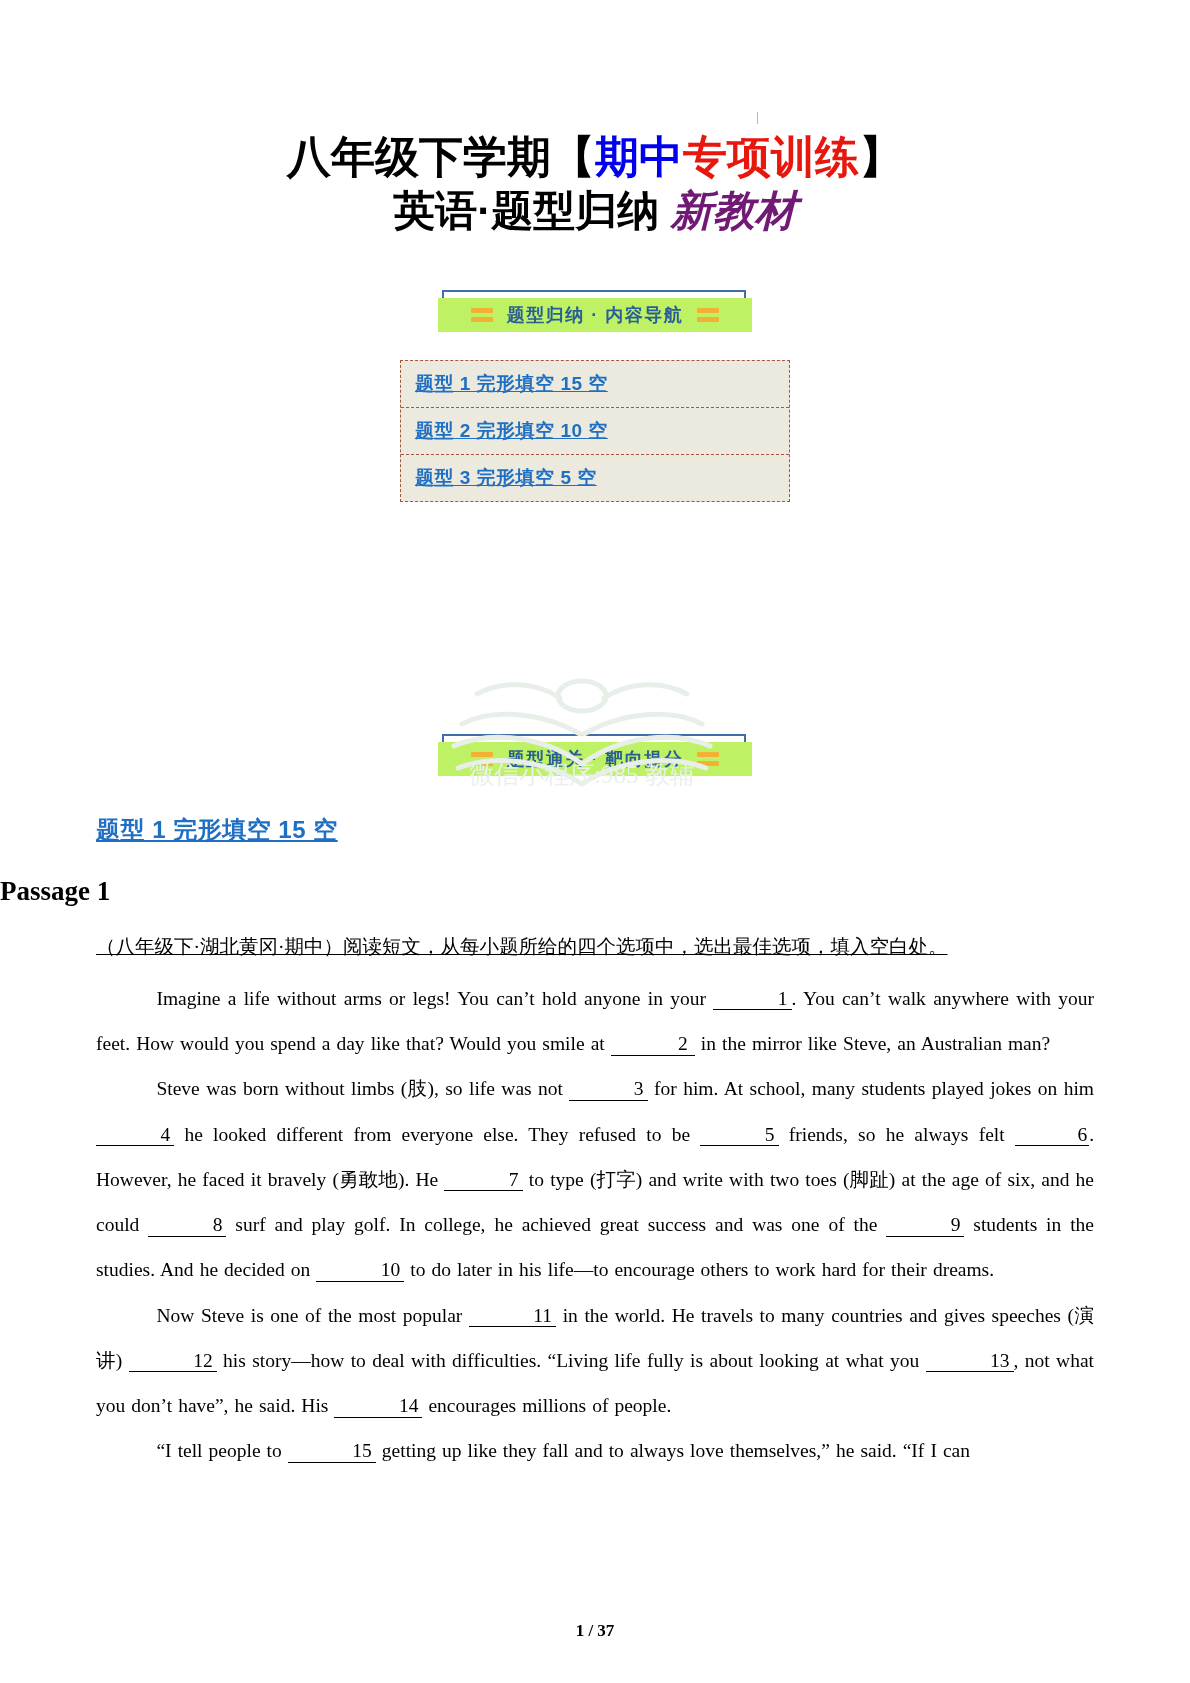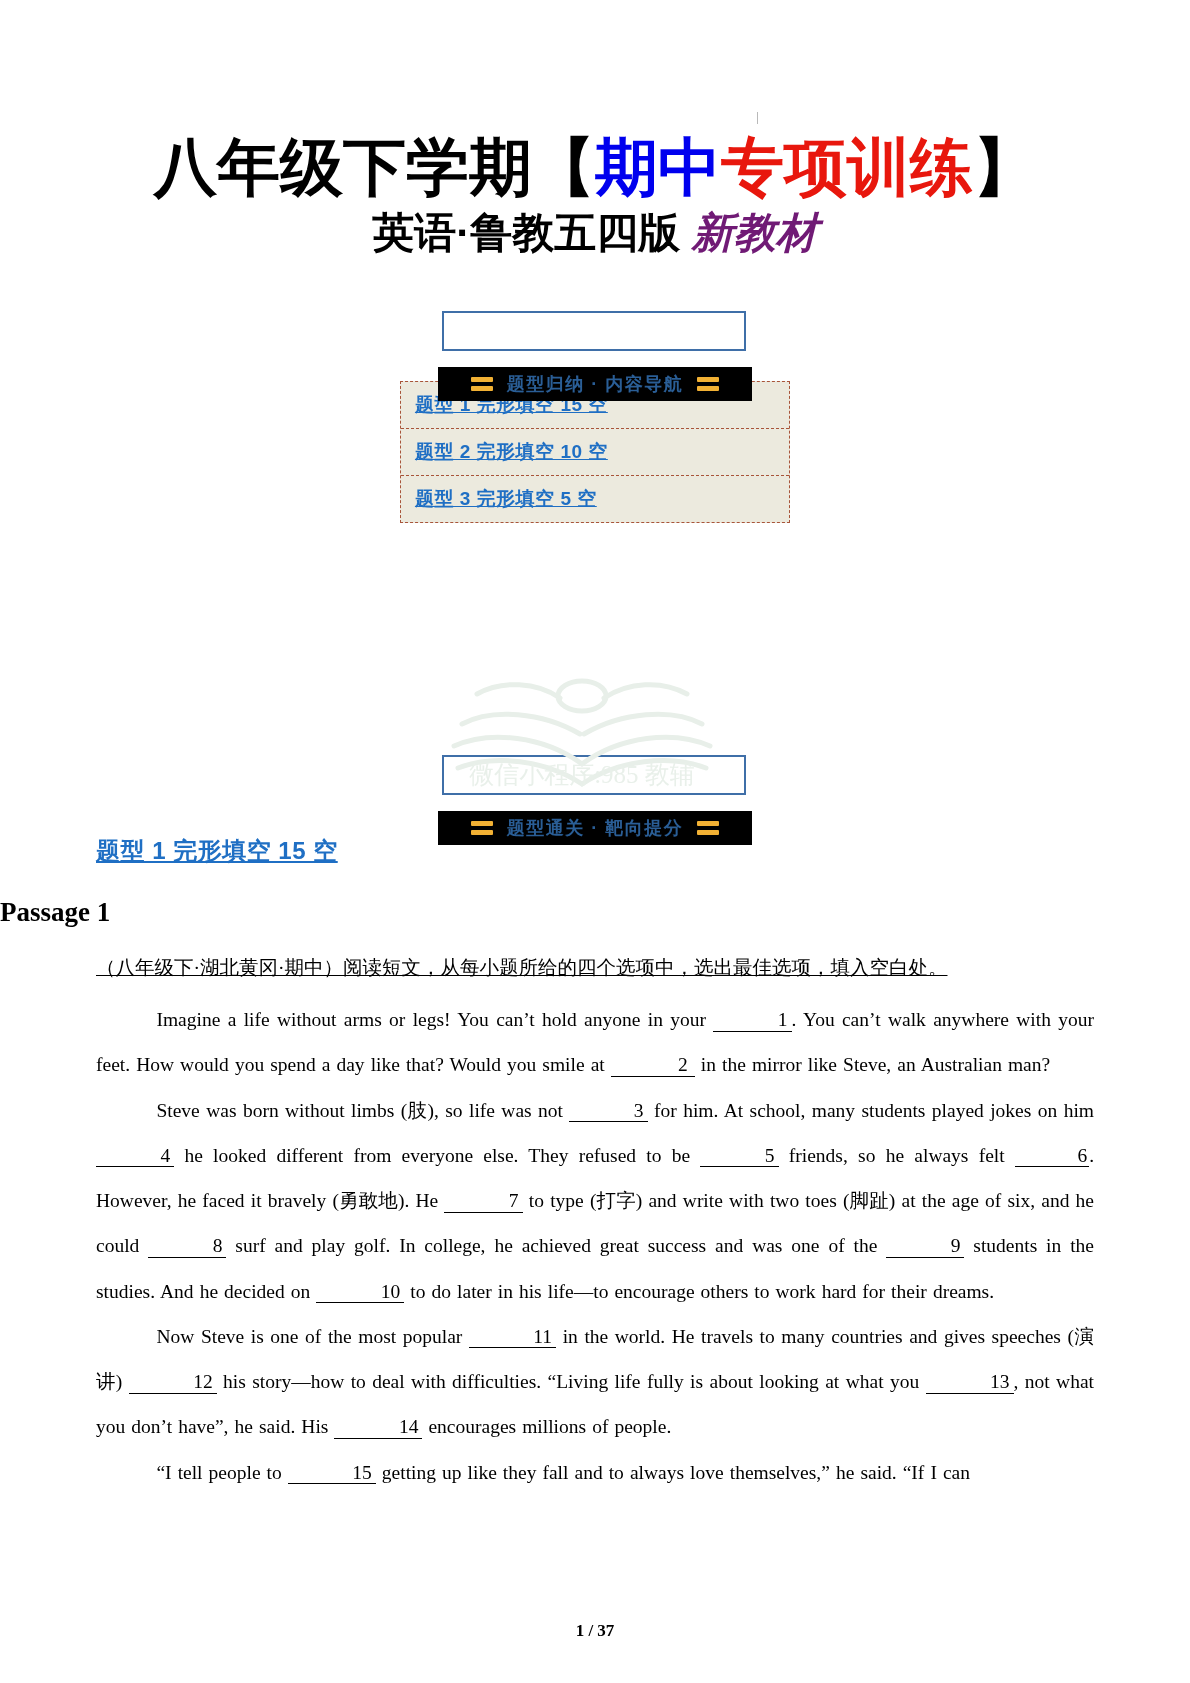--- a/index.html
+++ b/index.html
@@ -10,21 +10,21 @@
     position:relative;
     overflow:hidden;
   }
   .page{position:relative;width:1190px;height:1683px;}
 
   
   .title-block{padding-top:132px;text-align:center;}
   .title-line1{
     font-family:"Liberation Sans",sans-serif;
     font-weight:bold;
-    font-size:63px;
+    font-size:44px;
     letter-spacing:0px;
     line-height:1.12;
     color:#000000;
     white-space:nowrap;
   }
   .title-line1 .blue{color:#0000ee;}
   .title-line1 .red{color:#e8170d;}
   .title-line2{
     font-family:"Liberation Sans",sans-serif;
     font-weight:bold;
@@ -58,24 +58,23 @@
     position:absolute;
     left:0;top:0;
     width:304px;height:40px;
     border:2px solid #3f6fa8;
     box-sizing:border-box;
   }
   .banner-inner{
     position:absolute;
     left:-4px;top:8px;
     width:314px;height:34px;
-    background:#000000;
+    background:#bef264;
     display:flex;align-items:center;justify-content:center;
     gap:14px;
-    margin-top:48px;
   }
   .eq-icon{
     display:inline-block;
     width:22px;height:16px;
     position:relative;
     flex:0 0 auto;
   }
   .eq-icon::before,.eq-icon::after{
     content:"";position:absolute;left:0;width:22px;height:5px;
     background:#f2b134;border-radius:1px;
@@ -209,21 +208,21 @@
 </head>
 <body>
 
 <div class="page">
 
   <div class="tick-mark"></div>
 
   <div class="title-block">
     <div class="title-line1"><span>八年级下学期【</span><span class="blue">期中</span><span class="red">专项训练</span><span>】</span></div>
 
-    <div class="title-line2"><span>英语·鲁教五四版</span> <span class="orange">新教材</span></div>
+    <div class="title-line2"><span>英语·题型归纳</span> <span class="orange">新教材</span></div>
 
   </div>
 
   <div class="banner banner-1">
     <div class="banner-frame"></div>
     <div class="banner-inner">
       <span class="eq-icon"></span>
       <span class="banner-text">题型归纳 · 内容导航</span>
       <span class="eq-icon"></span>
     </div>

